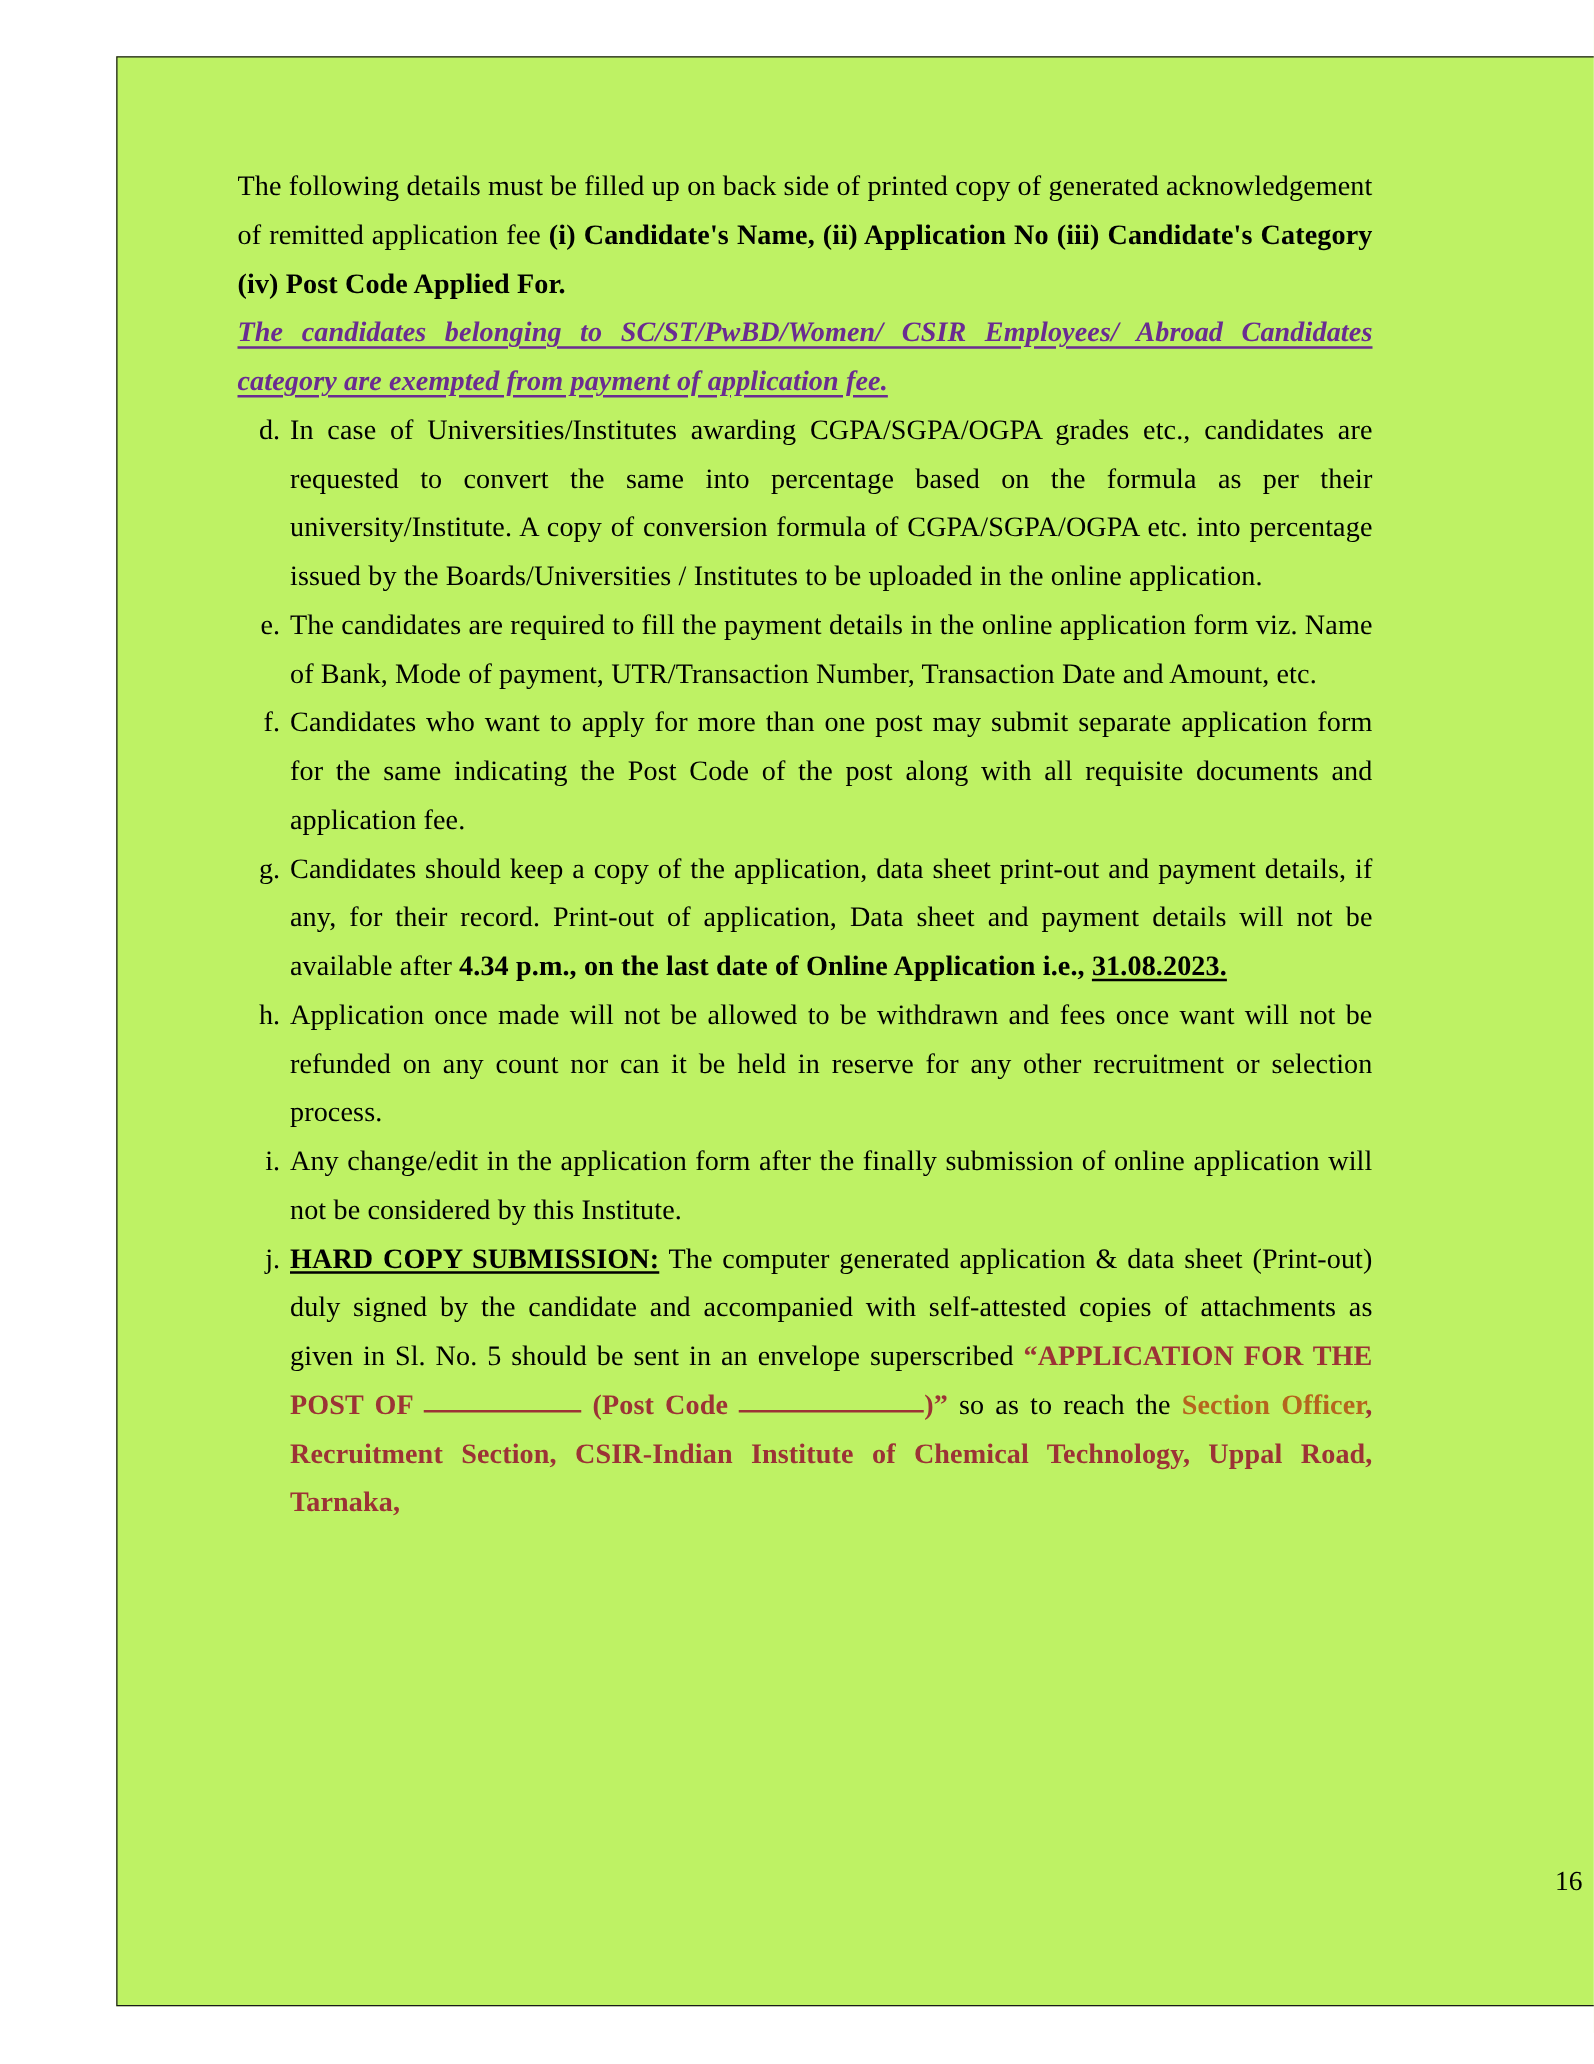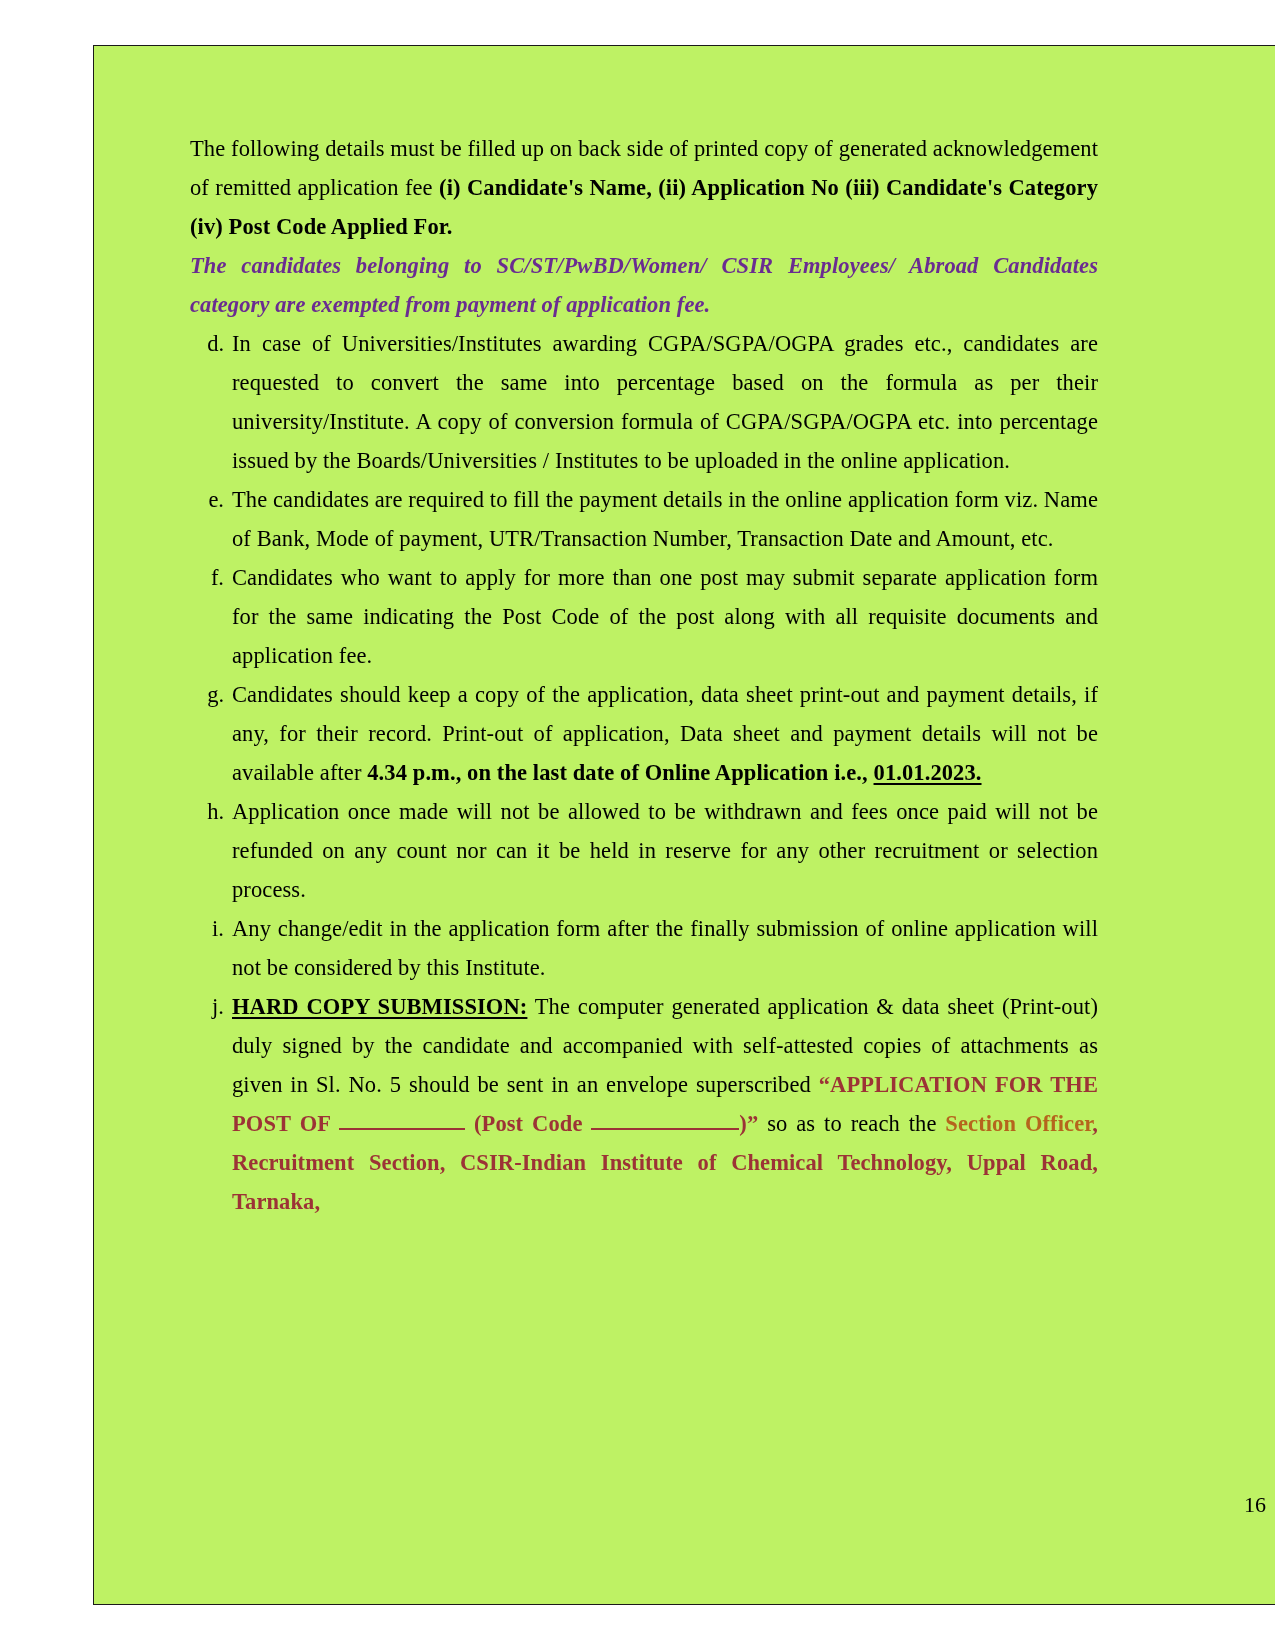--- a/index.html
+++ b/index.html
@@ -42,20 +42,21 @@
   .intro {
     padding-left: 0;
   }
   .b {
     font-weight: bold;
   }
   .purple {
     color: #6A2C91;
     font-weight: bold;
     font-style: italic;
+    text-decoration: underline;
     text-underline-offset: 4px;
   }
   .u {
     text-decoration: underline;
     text-underline-offset: 3px;
   }
   ol.alpha {
     list-style: none;
     margin: 0;
     padding: 0;
@@ -127,26 +128,26 @@
         <p class="txt">The candidates are required to fill the payment details in the online application form viz. Name of Bank, Mode of payment, UTR/Transaction Number, Transaction Date and Amount, etc.</p>
       </li>
 
       <li>
         <span class="marker">f.</span>
         <p class="txt">Candidates who want to apply for more than one post may submit separate application form for the same indicating the Post Code of the post along with all requisite documents and application fee.</p>
       </li>
 
       <li>
         <span class="marker">g.</span>
-        <p class="txt"><span>Candidates should keep a copy of the application, data sheet print-out and payment details, if any, for their record.  Print-out of application, Data sheet and payment details will not be available after </span><span class="b">4.34 p.m., on the last date of Online Application i.e., </span><span class="b u">01.01.2023.</span></p>
+        <p class="txt"><span>Candidates should keep a copy of the application, data sheet print-out and payment details, if any, for their record.  Print-out of application, Data sheet and payment details will not be available after </span><span class="b">4.34 p.m., on the last date of Online Application i.e., </span><span class="b u">31.08.2023.</span></p>
       </li>
 
       <li>
         <span class="marker">h.</span>
-        <p class="txt">Application once made will not be allowed to be withdrawn and fees once paid will not be refunded on any count nor can it be held in reserve for any other recruitment or selection process.</p>
+        <p class="txt">Application once made will not be allowed to be withdrawn and fees once want will not be refunded on any count nor can it be held in reserve for any other recruitment or selection process.</p>
       </li>
 
       <li>
         <span class="marker">i.</span>
         <p class="txt">Any change/edit in the application form after the finally submission of online application will not be considered by this Institute.</p>
       </li>
 
       <li>
         <span class="marker">j.</span>
         <p class="txt"><span class="b u">HARD COPY SUBMISSION:</span><span> The computer generated application &amp; data sheet (Print-out) duly signed by the candidate and accompanied with self-attested copies of attachments as given in Sl. No. 5 should be sent in an envelope superscribed </span><span class="maroon">“APPLICATION FOR THE POST OF </span><span class="blank-line"></span><span class="maroon"> (Post Code </span><span class="blank-line-2"></span><span class="maroon">)”</span><span> so as to reach the </span><span class="orange">Section Officer</span><span class="maroon">, Recruitment Section, CSIR-Indian Institute of Chemical Technology, Uppal Road, Tarnaka,</span></p>

